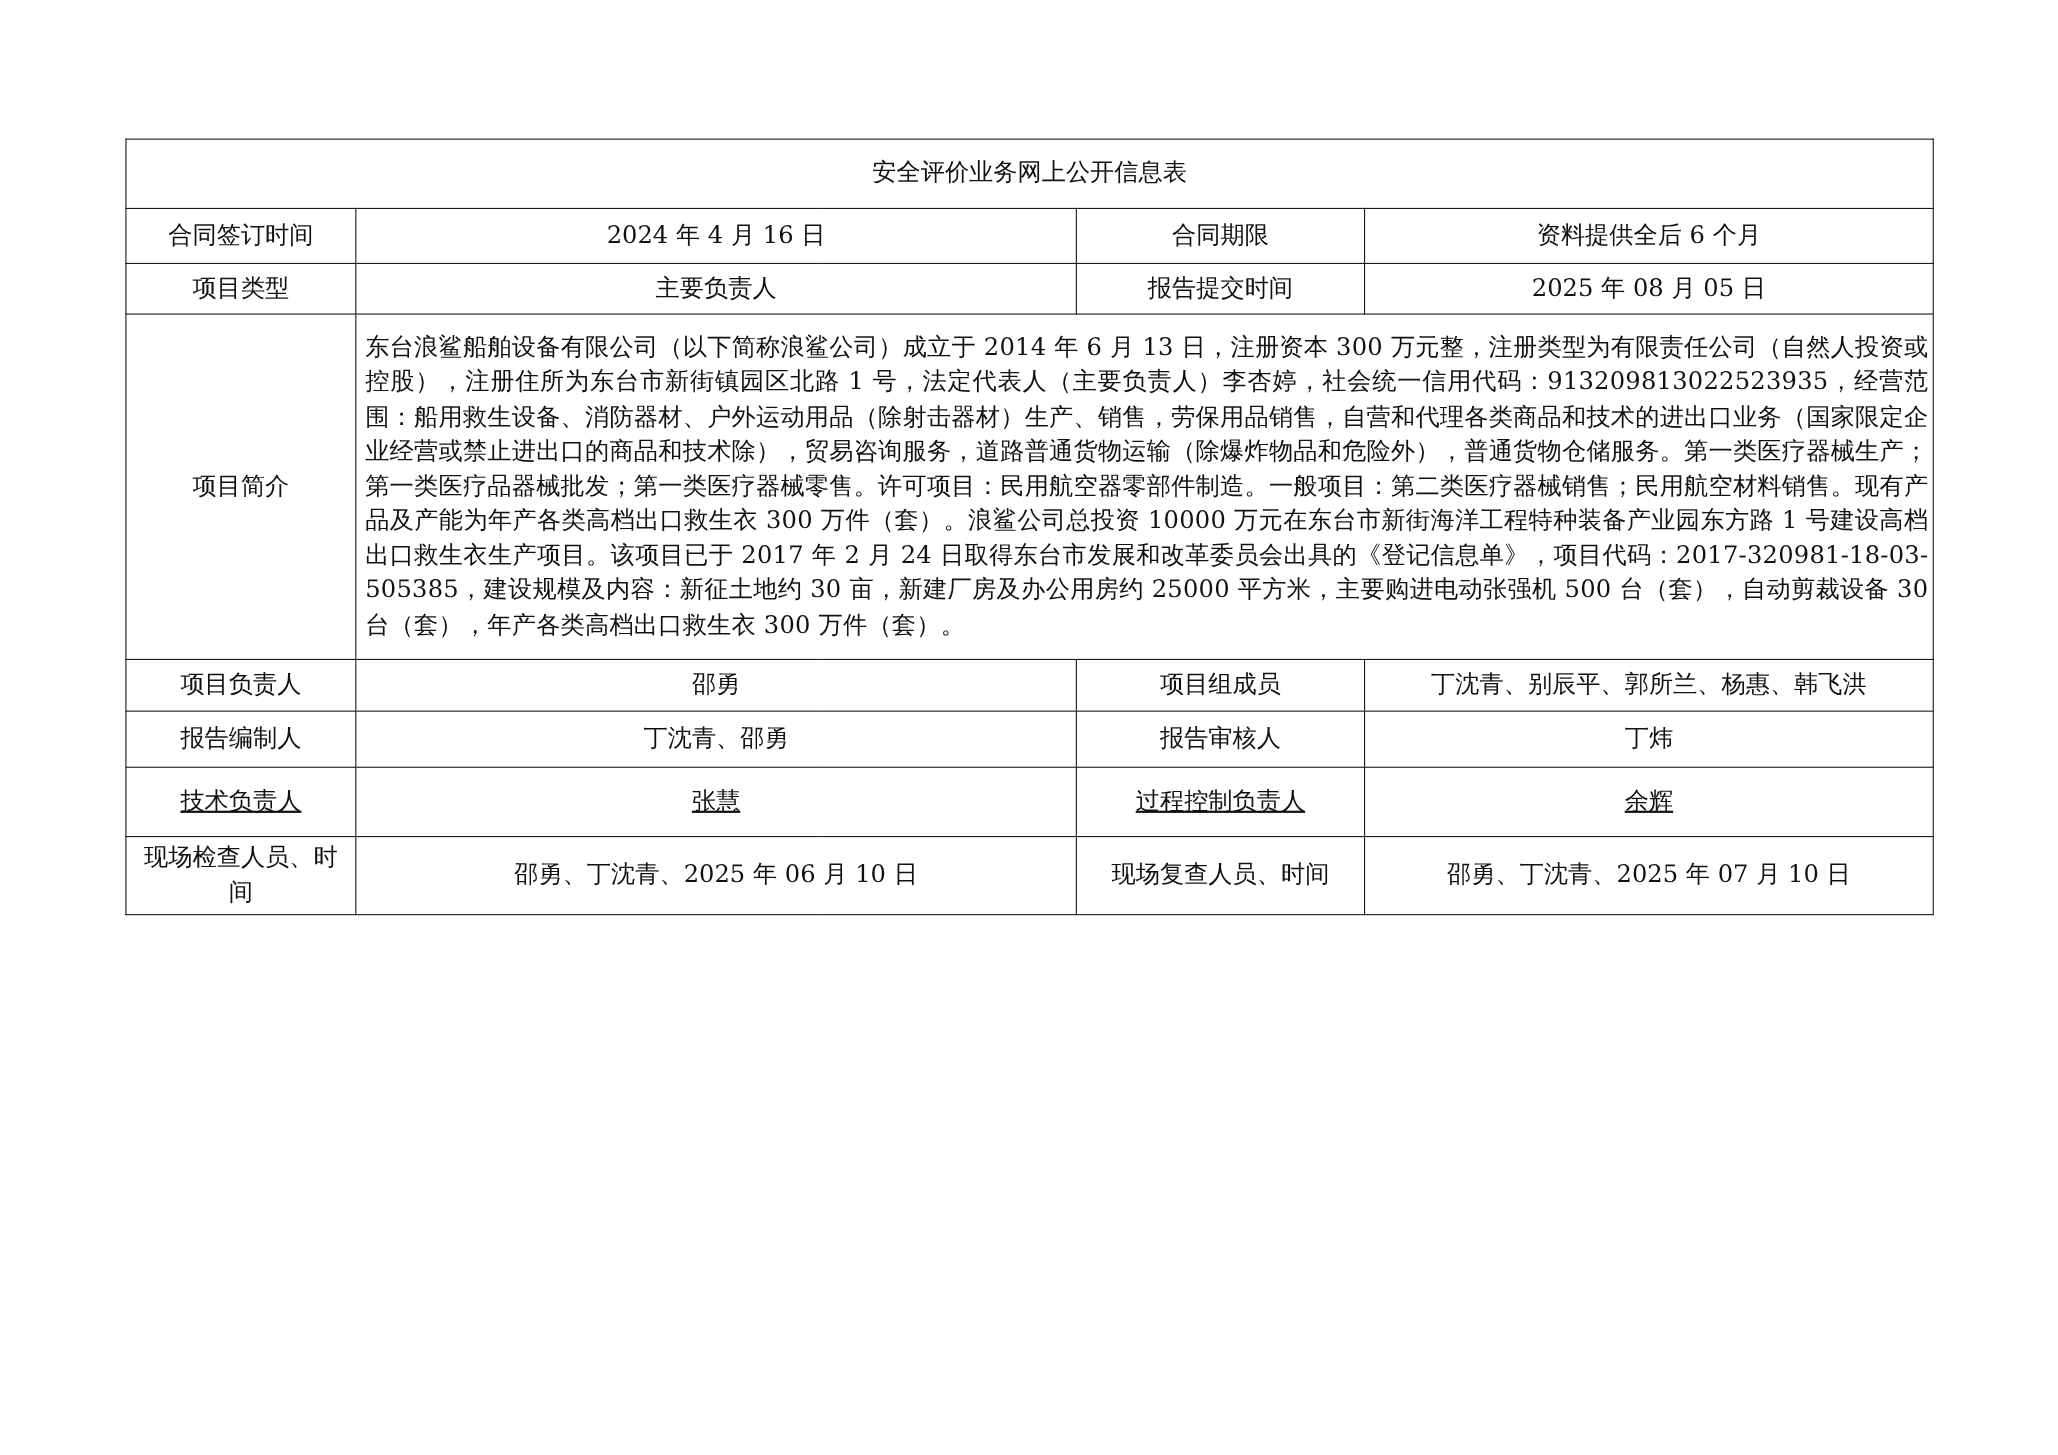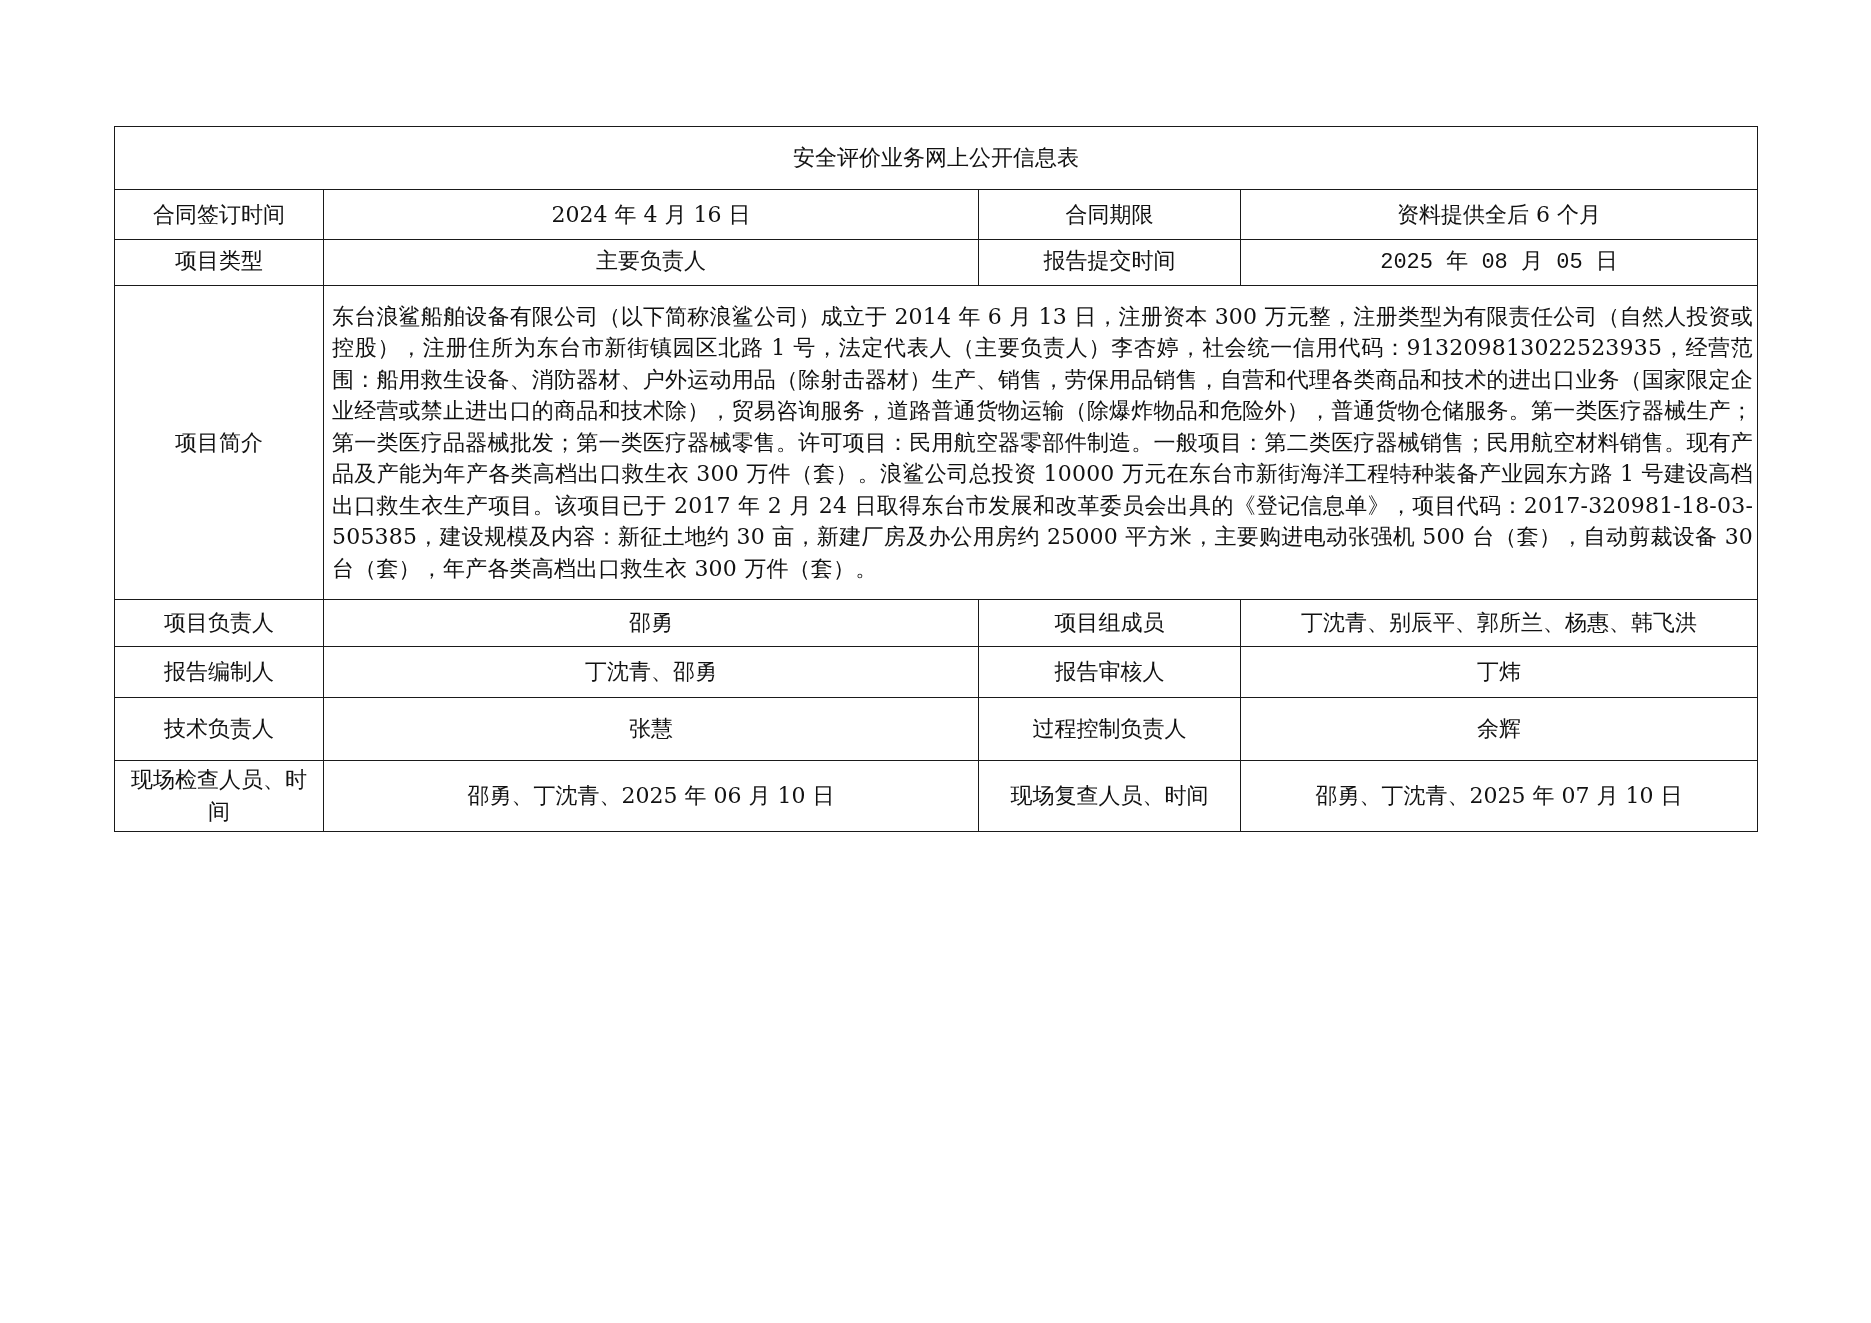--- a/index.html
+++ b/index.html
@@ -43,26 +43,26 @@
       text-align: justify;
       text-align-last: left;
       padding: 3px 4px 3px 8px;
       line-height: 31.5px;
       letter-spacing: 0.2px;
     }
     .r-title   { height: 63px; }
     .r-name    { height: 70px; }
     .r-loc     { height: 63px; }
     .r-sign    { height: 50px; }
-    .r-type    { height: 46px; font-family: Liberation Mono, monospace; }
+    .r-type    { height: 46px; }
     .r-intro   { height: 314px; }
     .r-sec     { height: 43px; }
     .r-lead    { height: 47px; }
     .r-editor  { height: 51px; }
-    .r-tech    { height: 63px; }
+    .r-tech    { height: 63px; text-decoration: underline; }
     .r-site    { height: 71px; }
   </style>
 </head>
 <body>
 
 <div class="page">
   <table class="info">
     <colgroup>
       <col style="width:209px">
       <col style="width:423px">

